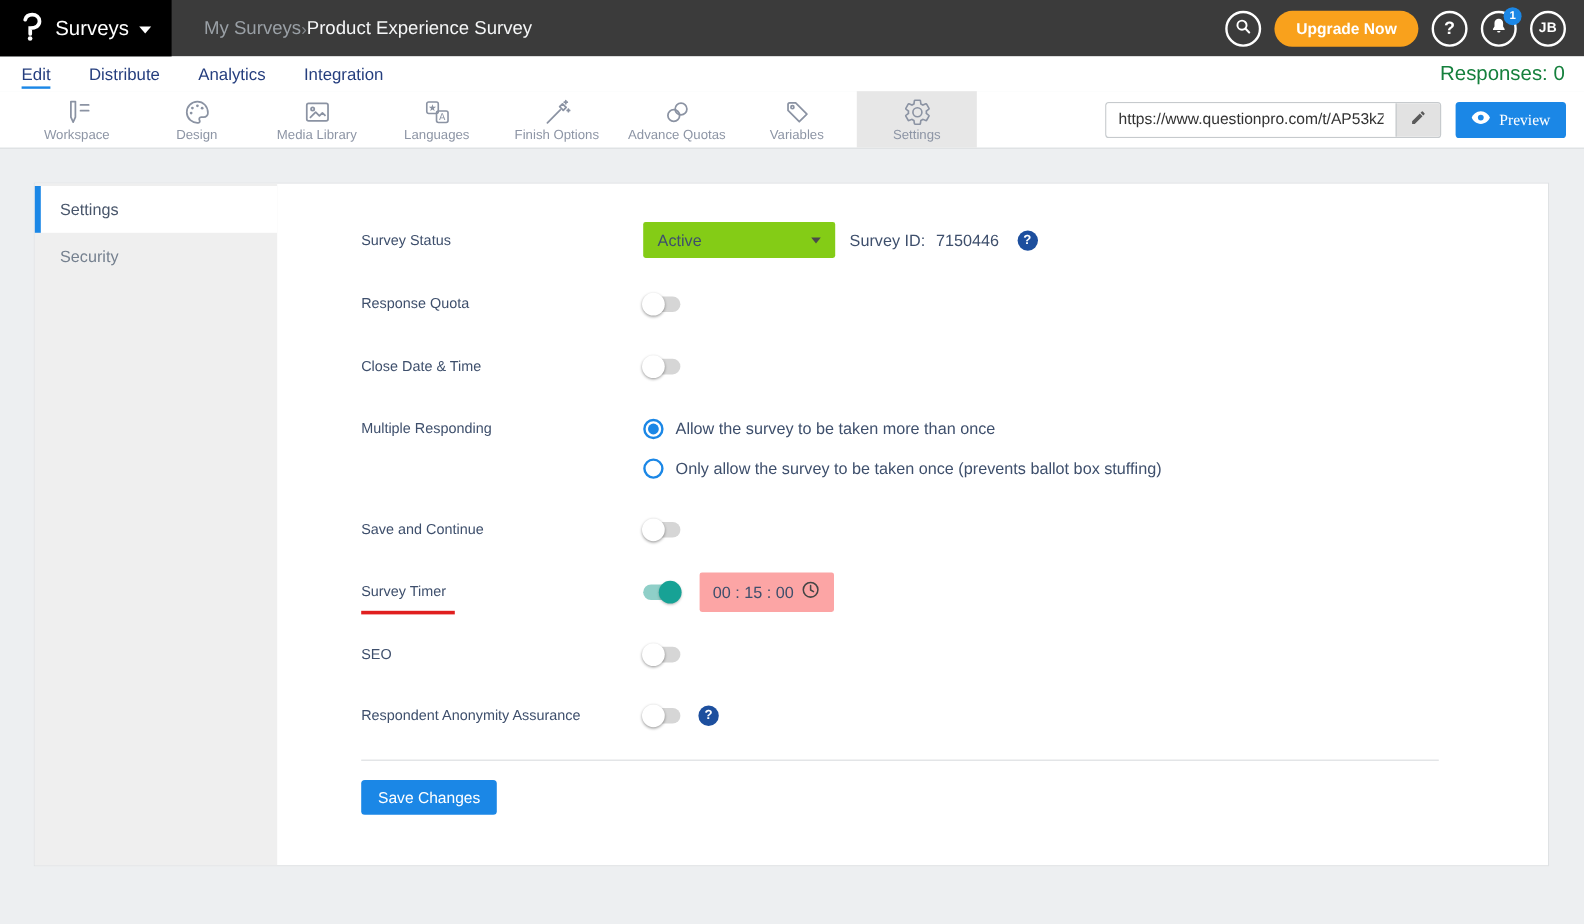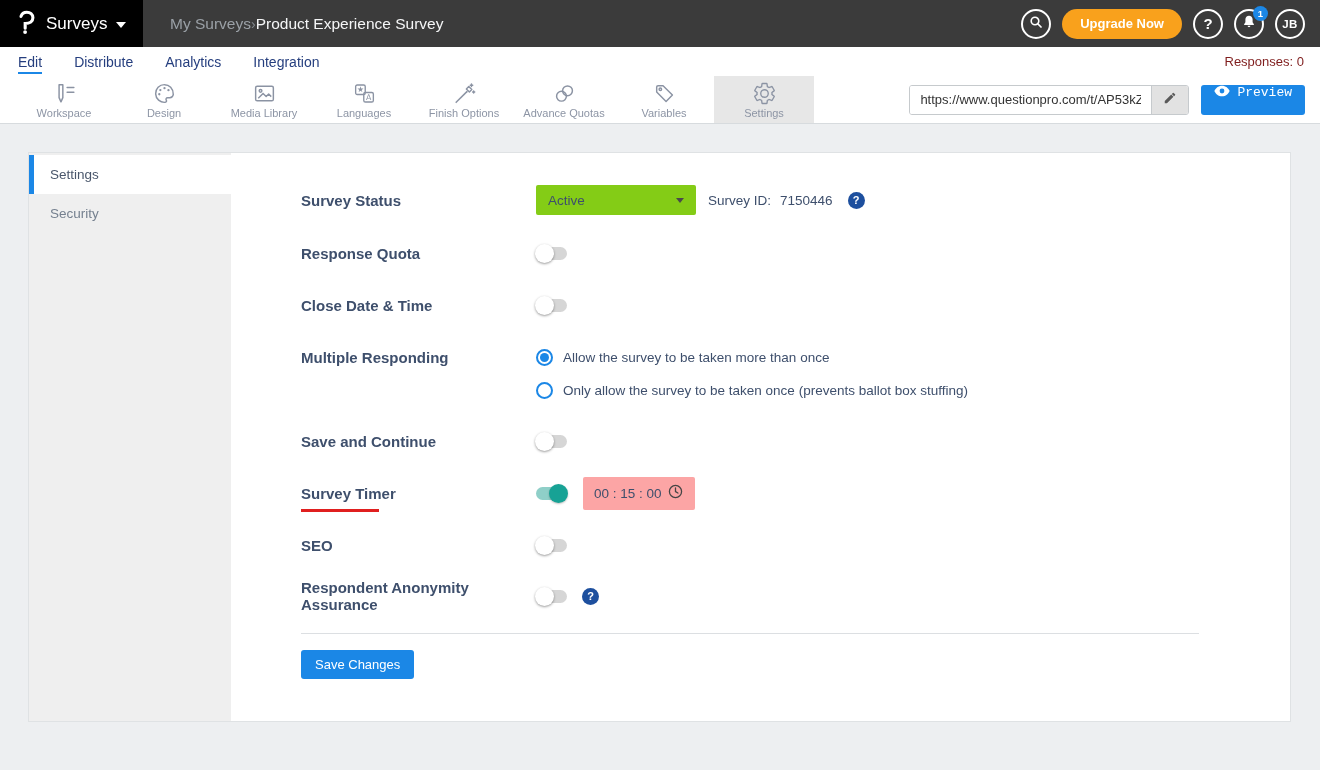--- a/index.html
+++ b/index.html
@@ -19,44 +19,44 @@
   .circle-btn { width:30px; height:30px; border:2px solid #fff; border-radius:50%; background:transparent; color:#fff; display:flex; align-items:center; justify-content:center; position:relative; cursor:pointer; flex-shrink:0; font-family:inherit; }
   .circle-btn.help-q { font-size:15px; font-weight:bold; }
   .circle-btn.avatar { font-size:11.5px; font-weight:bold; letter-spacing:.3px; }
   .upgrade-btn { height:30px; padding:0 18px; background:#f9a11c; color:#fff; border:none; border-radius:15px; font-size:13px; font-weight:bold; cursor:pointer; font-family:inherit; }
   .badge { position:absolute; top:-5px; right:-6px; min-width:15px; height:15px; padding:0 3px; background:#1b87e6; color:#fff; font-size:9.5px; font-weight:bold; border-radius:8px; display:flex; align-items:center; justify-content:center; }
 
   
   .tabs-row { height:29px; background:#fff; display:flex; align-items:center; padding:0 16px 0 18px; }
   .tab { font-size:14px; color:#253e7e; margin-right:32px; cursor:pointer; }
   .tab.active span { border-bottom:2px solid #1b87e6; padding-bottom:2px; }
-  .responses { margin-left:auto; color:#7f1d1d; font-size:13px; }
+  .responses { margin-left:auto; color:#15803d; font-size:17px; }
 
   
   .toolbar-row { height:48px; background:#fff; border-bottom:1px solid #d7dbde; display:flex; align-items:stretch; padding-left:14px; }
   .tool { width:100px; display:flex; flex-direction:column; align-items:center; justify-content:center; gap:1px; cursor:pointer; }
   .tool.selected { background:#e7e7e7; }
   .tool-label { font-size:11px; color:#8d95a5; white-space:nowrap; }
   .tool svg { display:block; }
   .url-wrap { margin-left:auto; display:flex; align-items:center; gap:12px; padding-right:15px; }
   .url-box { display:flex; align-items:stretch; width:280px; height:30px; border:1px solid #c6cacd; border-radius:3px; overflow:hidden; background:#fff; }
   .url-input { flex:1; border:none; outline:none; padding:0 10px; font-size:13px; color:#333; font-family:inherit; min-width:0; }
   .url-edit { width:37px; background:#e2e2e2; border:none; border-left:1px solid #c6cacd; display:flex; align-items:center; justify-content:center; cursor:pointer; }
-  .preview-btn { height:30px; padding:0 13px; background:#1b87e6; border:none; border-radius:3px; color:#fff; font-size:13px; display:flex; align-items:flex-start; gap:7px; cursor:pointer; font-family:Liberation Mono, monospace; }
+  .preview-btn { height:30px; padding:0 13px; background:#1b87e6; border:none; border-radius:3px; color:#fff; font-size:13px; display:flex; align-items:center; gap:7px; cursor:pointer; font-family:Liberation Serif, serif; }
 
   
   .page { position:relative; height:646px; }
   .card { position:absolute; left:28px; top:28px; width:1263px; height:570px; background:#fff; border:1px solid #dfe2e4; }
   .side { position:absolute; left:0; top:0; width:202px; height:100%; background:#efefef; padding-top:2px; }
   .side-item { height:39px; display:flex; align-items:center; padding-left:16px; font-size:13.5px; color:#75808f; cursor:pointer; border-left:5px solid transparent; }
   .side-item.active { background:#fff; border-left-color:#1b87e6; color:#49566b; }
 
   .form-area { position:absolute; left:0; top:0; width:100%; height:100%; }
   .frow { position:absolute; left:272px; display:flex; align-items:center; height:30px; }
-  .flabel { width:235px; font-size:15px; color:#3e4f6c; flex-shrink:0;font-weight:bold; }
+  .flabel { width:235px; font-size:12px; color:#3e4f6c; flex-shrink:0; }
 
   .dropdown { width:160px; height:30px; background:#84cc16; display:flex; align-items:center; justify-content:space-between; padding:0 12px; font-size:13.5px; color:#3e4f6c; cursor:pointer; border-radius:2px; }
   .caret-down-d { width:0; height:0; border-left:4.5px solid transparent; border-right:4.5px solid transparent; border-top:5.5px solid #4a4a4a; }
   .sid-label { font-size:13.5px; color:#3e4f6c; margin-left:12px; }
   .sid-value { font-size:13.5px; color:#3e4f6c; margin-left:9px; }
   .help-dot { width:17px; height:17px; border-radius:50%; background:#1d4f9e; color:#fff; font-size:11px; font-weight:bold; display:flex; align-items:center; justify-content:center; margin-left:15px; cursor:pointer; }
 
   .toggle { position:relative; width:31px; height:13px; border-radius:7px; background:#d6d6d6; cursor:pointer; flex-shrink:0; }
   .toggle .knob { position:absolute; top:-3px; left:-1px; width:19px; height:19px; border-radius:50%; background:#fff; box-shadow:0 1px 2.5px rgba(0,0,0,.4); }
   .toggle.on { background:#8fcfc8; }

